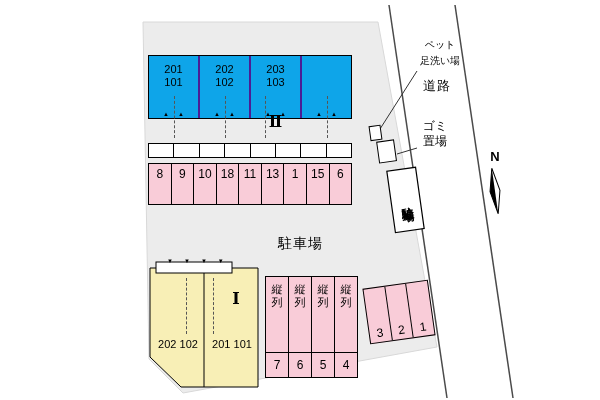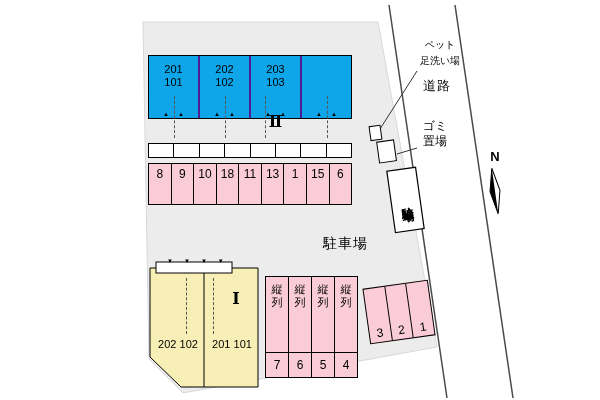--- a/index.html
+++ b/index.html
@@ -22,21 +22,21 @@
   .roman{font-family:"DejaVu Serif","Liberation Serif",serif;font-size:16px;font-weight:bold;text-align:center;}
   .b2roman{position:absolute;top:56px;width:100%;}
   
   .band{left:148px;top:143px;width:204px;height:15px;background:#fff;border:1px solid #000;display:flex;}
   .band > div{flex:1;}
   .band > div + div{border-left:1px solid #000;}
   
   .prow{left:148px;top:163px;width:204px;height:42px;background:#f9ccd8;border:1px solid #000;display:flex;}
   .pcell{flex:1;text-align:center;padding-top:3px;font-size:12px;}
   .pcell + .pcell{border-left:1px solid #000;}
-  .lotlabel{left:278px;top:235px;width:90px;text-align:right;font-size:14px;letter-spacing:1px;}
+  .lotlabel{left:278px;top:235px;width:90px;text-align:left;font-size:14px;letter-spacing:1px;}
   
   .b1marks{left:156px;top:258px;width:76px;text-align:center;font-size:6px;letter-spacing:11px;padding-left:11px;}
   .b1roman{left:224px;top:289px;width:24px;}
   .b1label{width:52px;text-align:center;font-size:11px;line-height:13px;}
   
   .tgroup{left:265px;top:276px;width:93px;height:102px;background:#f9ccd8;border:1px solid #000;display:flex;}
   .tcell{flex:1;display:flex;flex-direction:column;}
   .tcell + .tcell{border-left:1px solid #000;}
   .tlabel{margin-top:6px;text-align:center;font-size:11px;line-height:13px;white-space:pre-line;}
   .tnum{margin-top:auto;height:25px;border-top:1px solid #000;text-align:center;font-size:12px;line-height:24px;}

